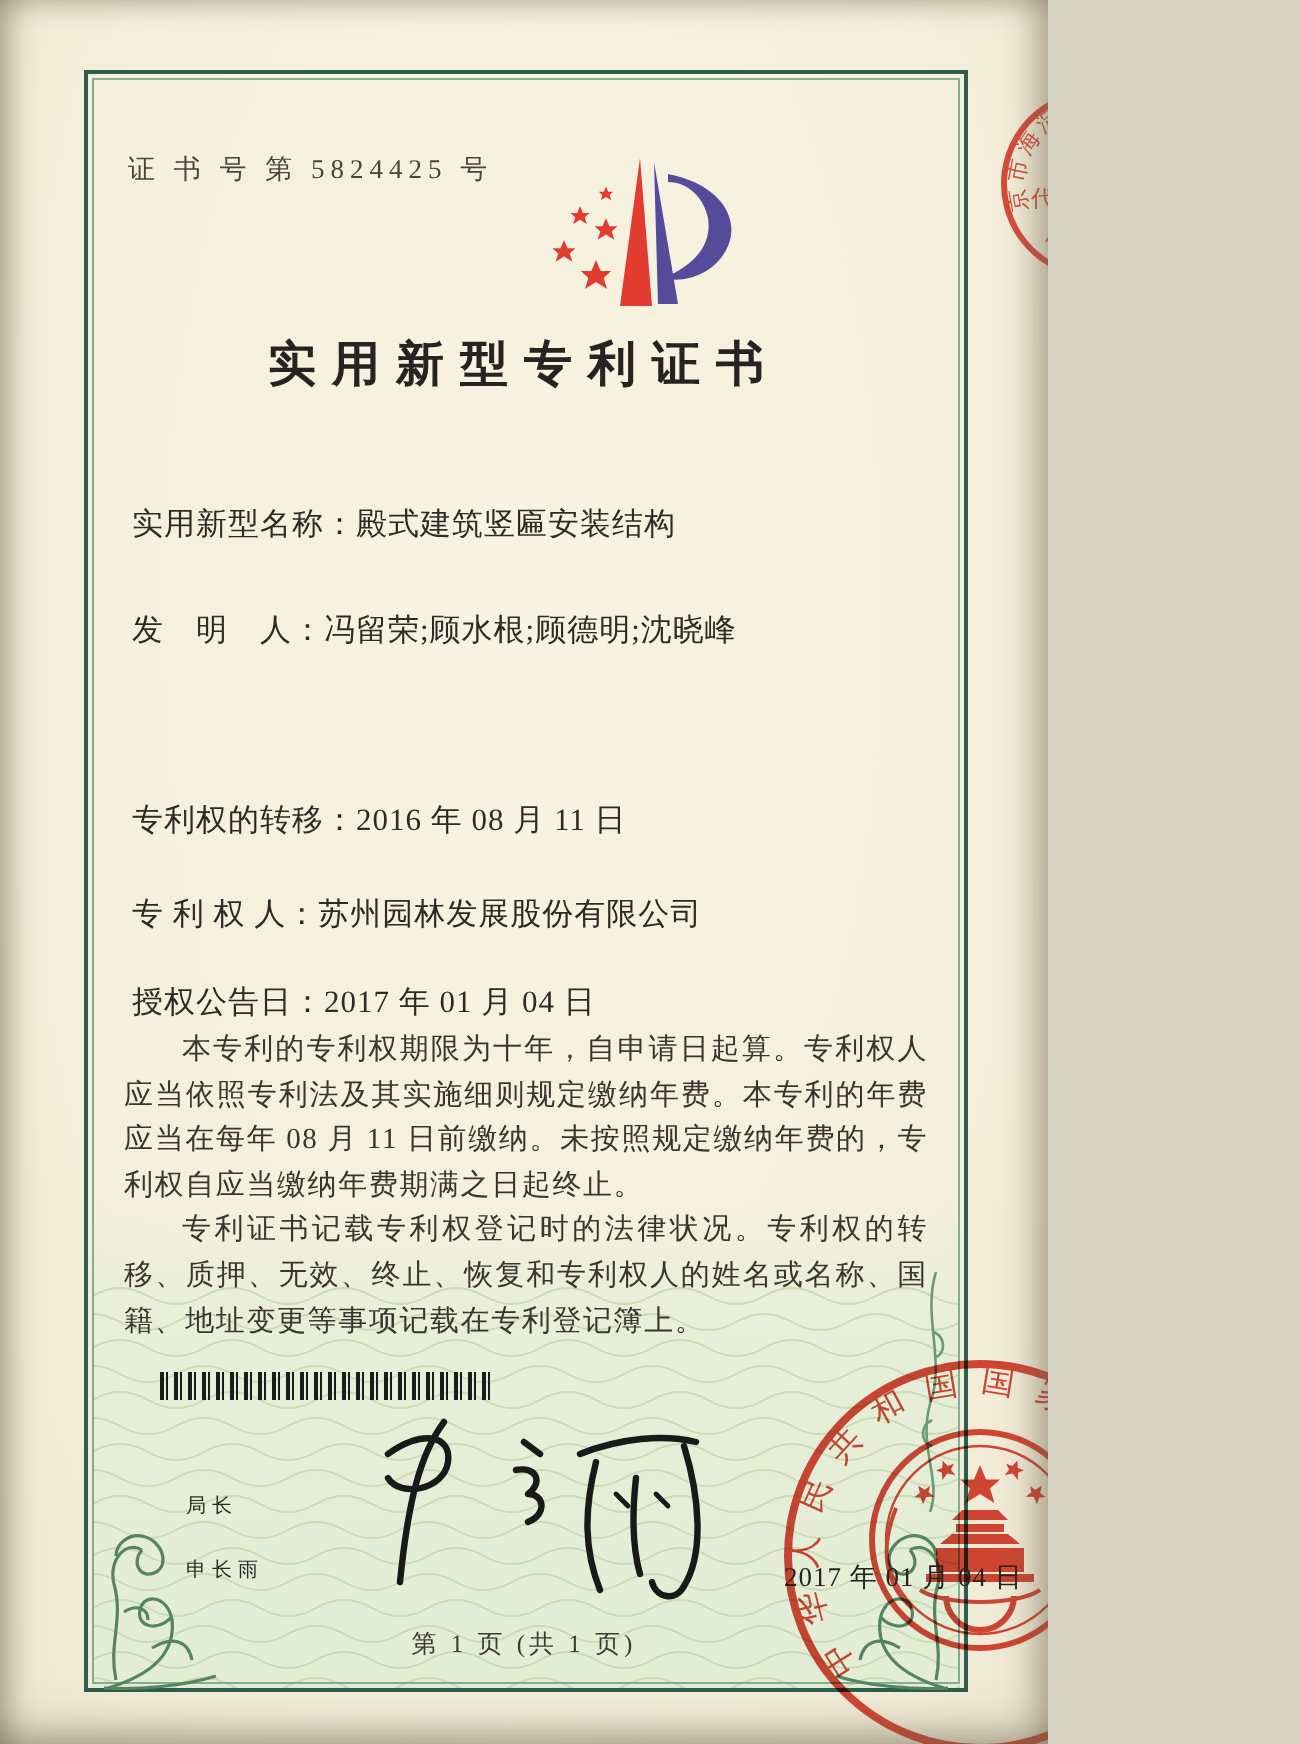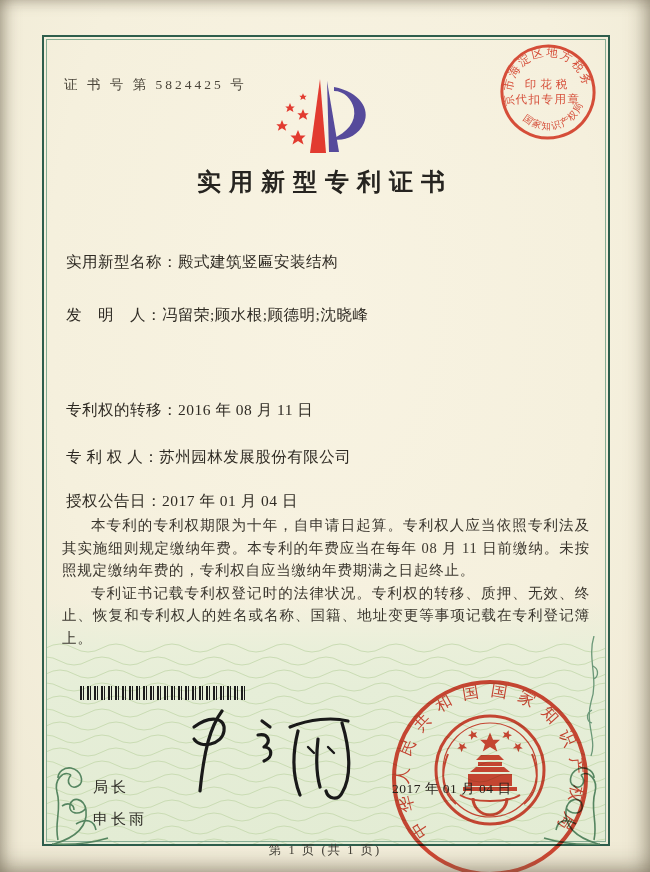--- a/index.html
+++ b/index.html
@@ -1,16 +1,16 @@
 <!DOCTYPE html>
 <html><head>
 <meta charset="utf-8">
 <style>
   html,body{margin:0;padding:0;background:#d8d4c4;}
-  .paper{position:relative;width:650px;height:872px;overflow:hidden;
+  .paper{position:relative;width:524px;height:872px;overflow:hidden;
     background:radial-gradient(ellipse at 50% 35%, #f8f3e2 0%, #f5f0dd 60%, #efe9d4 100%);
     font-family:"Liberation Serif","DejaVu Serif",serif;color:#37332c;}
   .paper .vignette{position:absolute;inset:0;pointer-events:none;z-index:9;
     box-shadow:inset 14px 0 16px -10px rgba(110,100,80,.55),
                inset -16px 0 18px -10px rgba(110,100,80,.5),
                inset 0 -18px 20px -12px rgba(110,100,80,.5),
                inset 0 10px 14px -8px rgba(140,130,110,.45);}
   .frame{position:absolute;left:42px;top:35px;right:40px;bottom:26px;
     border:2px solid #2e5e4c;z-index:1;}
   .frame .inner{position:absolute;inset:2px;border:1px solid #86ad93;}
@@ -21,30 +21,30 @@
   .title{position:absolute;left:0;right:0;top:166px;text-align:center;font-size:24px;font-weight:700;
     letter-spacing:8px;color:#262420;z-index:2;}
   .fieldrow{position:absolute;left:66px;font-size:15.5px;letter-spacing:.5px;color:#2f2b24;z-index:2;white-space:nowrap;}
   .f0{top:252px}.f1{top:305px}.f2{top:354px}.f3{top:400px}.f4{top:447px}.f5{top:491px}
   .body-text{position:absolute;left:62px;right:60px;top:514px;z-index:2;font-size:14.5px;
     line-height:22.6px;text-align:justify;color:#3a362e;letter-spacing:.8px;}
   .body-text p{margin:0;text-indent:2em;}
   .barcode{position:absolute;left:80px;top:686px;width:167px;height:14px;z-index:2;
     background:repeating-linear-gradient(90deg,#1c1c1c 0 2px,transparent 2px 3px,#1c1c1c 3px 4px,
       transparent 4px 7px,#1c1c1c 7px 9px,transparent 9px 10px,#1c1c1c 10px 11px,transparent 11px 14px);}
-  .signer{position:absolute;left:93px;z-index:3;font-size:15px;letter-spacing:3px;color:#2c2a24;
-    font-family:Liberation Sans, sans-serif;margin-top:32px;}
+  .signer{position:absolute;left:93px;z-index:3;font-size:10px;letter-spacing:3px;color:#2c2a24;
+    font-family:Liberation Sans, sans-serif;}
   .signer.t1{top:746px}.signer.t2{top:778px}
   .sig-svg{position:absolute;left:170px;top:693px;z-index:4;}
   .stamp-tax{position:absolute;left:490px;top:34px;z-index:5;mix-blend-mode:multiply;opacity:.93;}
   .seal-office{position:absolute;left:382px;top:670px;z-index:5;mix-blend-mode:multiply;opacity:.92;}
   .seal-date{position:absolute;left:392px;top:780px;z-index:6;font-size:13.5px;color:#27221c;
     letter-spacing:.5px;white-space:nowrap;}
   .footer{position:absolute;left:0;right:0;top:814px;text-align:center;font-size:12.5px;
-    letter-spacing:2px;color:#3d3a33;z-index:2;margin-top:28px;}
+    letter-spacing:2px;color:#3d3a33;z-index:2;}
   .ornament{position:absolute;z-index:2;}
   .orn-bl{left:46px;top:748px;}
   .orn-br{right:44px;top:748px;transform:scaleX(-1);}
   .orn-vine{right:46px;top:636px;}
   .logo{position:absolute;left:258px;top:58px;z-index:2;}
   svg text{font-family:"Liberation Serif","DejaVu Serif",serif;}
 </style>
 </head>
 <body>
 

